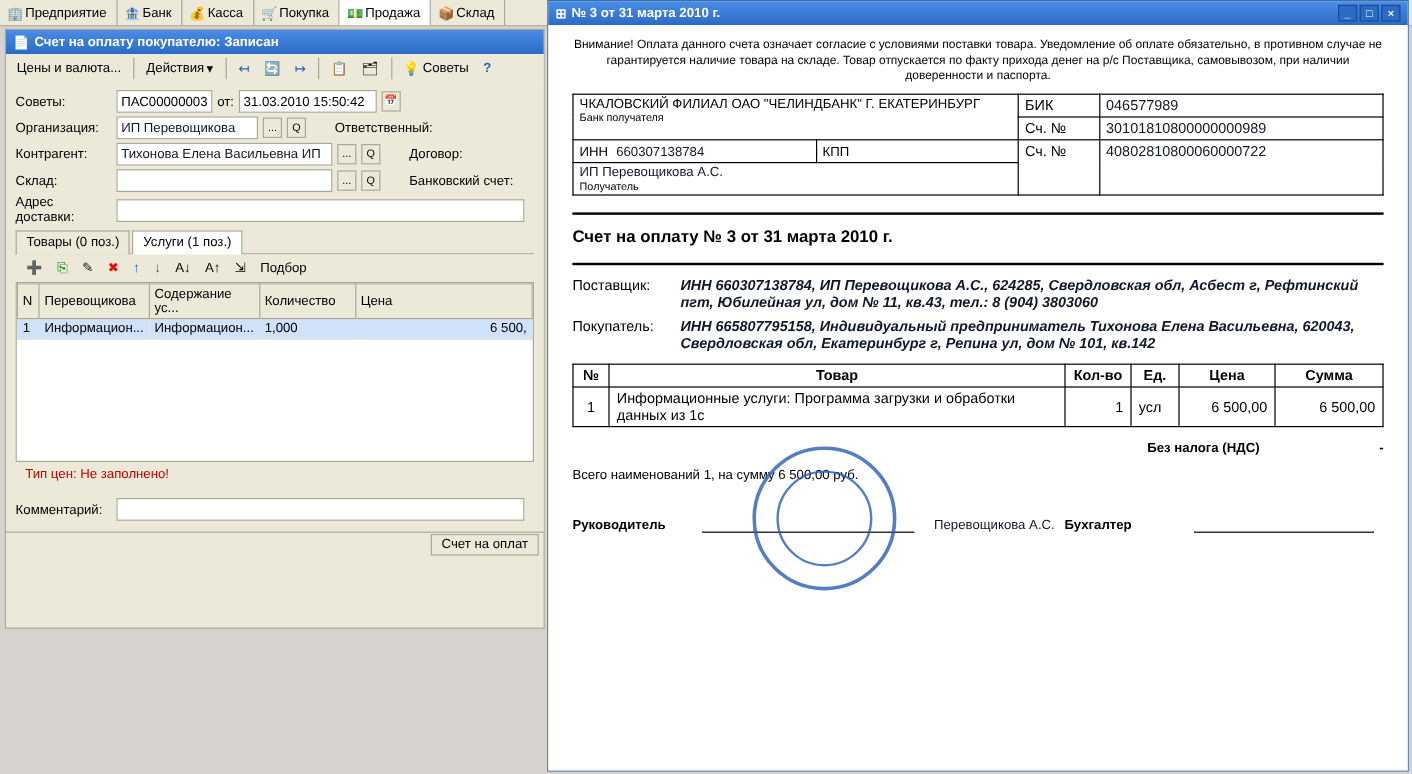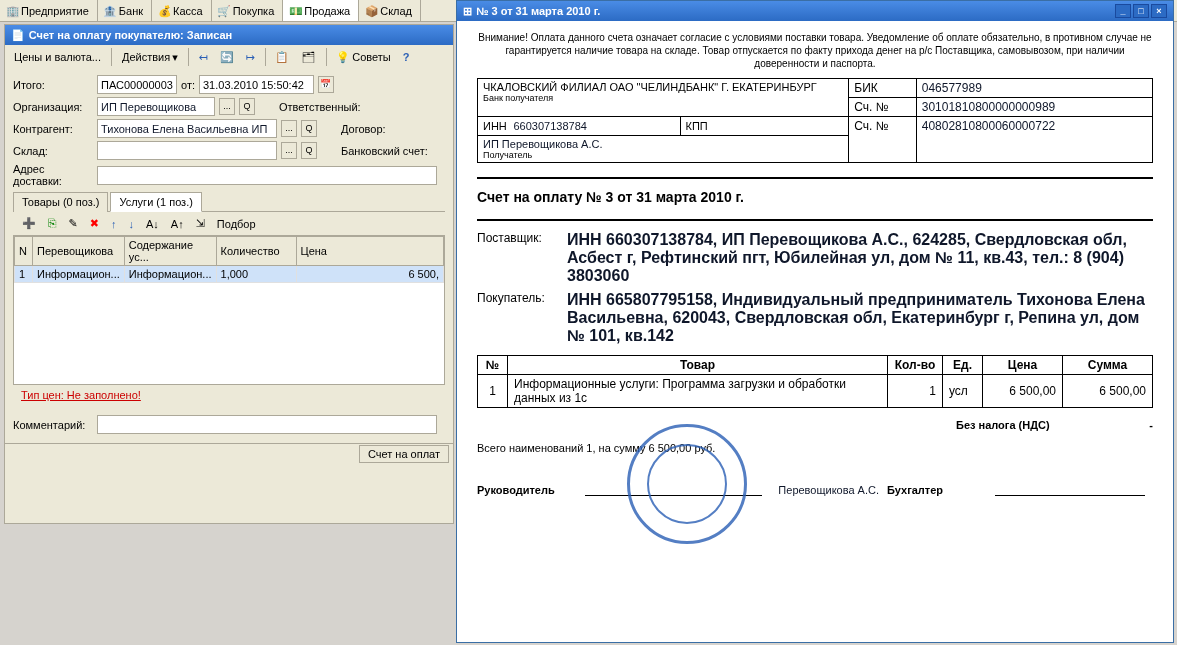--- a/index.html
+++ b/index.html
@@ -21,35 +21,35 @@
   .btn-dots { width: 16px; height: 17px; border: 1px solid #aca899; background: #ece9d8; font-size: 9px; text-align: center; line-height: 14px; cursor: default; }
   .tabs2 { display: flex; border-bottom: 1px solid #aca899; margin-top: 4px; }
   .tab2 { padding: 3px 8px; background: #ece9d8; border: 1px solid #aca899; border-bottom: none; margin-right: 2px; position: relative; bottom: -1px; cursor: default; }
   .tab2.active { background: #fff; border-bottom: 1px solid #fff; }
   .grid-tb { display: flex; gap: 2px; padding: 2px 4px; background: #ece9d8; }
   .grid { border: 1px solid #aca899; background: #fff; height: 150px; overflow: auto; }
   .grid table { width: 100%; border-collapse: collapse; }
   .grid th { background: #ece9d8; border: 1px solid #aca899; padding: 2px 4px; text-align: left; font-weight: normal; }
   .grid td { border: 1px solid #e0e0e0; padding: 2px 4px; }
   .grid tr.sel td { background: #cfe2f9; }
-  .status-red { color: #c00; padding: 4px 8px; text-decoration: underline; }
+  .status-red { color: #c00; padding: 4px 8px; }
   .footer-btn { padding: 4px; border-top: 1px solid #aca899; text-align: right; }
   .f-btn { padding: 2px 8px; border: 1px solid #aca899; background: #ece9d8; cursor: default; }
 
   .win-right { left: 456px; top: 0; width: 718px; height: 643px; }
   .doc { background: #fff; padding: 10px 20px; overflow: auto; height: calc(100% - 20px); font-size: 12px; }
   .disclaimer { text-align: center; font-size: 10px; margin-bottom: 8px; line-height: 1.3; }
   .bank-box { border: 1px solid #000; border-collapse: collapse; width: 100%; margin-bottom: 12px; }
   .bank-box td { border: 1px solid #000; padding: 2px 5px; vertical-align: top; font-size: 12px; }
   .bank-label { font-size: 9px; }
   .doc-title { font-size: 14px; font-weight: bold; margin: 14px 0 14px 0; border-top: 2px solid #000; padding-top: 10px; }
   .doc-sep { border-top: 2px solid #000; margin: 10px 0; }
   .party-row { display: flex; margin-bottom: 6px; }
   .party-lbl { width: 90px; font-size: 12px; }
-  .party-val { flex: 1; font-size: 16px; font-weight: bold; }
+  .party-val { flex: 1; font-size: 12px; font-weight: bold; font-style: italic; }
   .items-tbl { width: 100%; border-collapse: collapse; margin: 10px 0; }
   .items-tbl th, .items-tbl td { border: 1px solid #000; padding: 2px 6px; font-size: 12px; }
   .items-tbl th { font-weight: bold; text-align: center; }
   .items-tbl td.num { text-align: right; }
   .items-tbl td.ctr { text-align: center; }
   .totals { text-align: right; font-weight: bold; font-size: 12px; margin: 4px 0; }
   .totals .lbl { display: inline-block; width: 520px; }
   .totals .val { display: inline-block; width: 100px; }
   .amount-text { font-weight: bold; border-bottom: 2px solid #000; padding-bottom: 6px; margin-bottom: 20px; }
   .sign-row { display: flex; align-items: flex-end; margin-top: 30px; position: relative; }
@@ -109,21 +109,21 @@
     <span class="tb-btn">🗂</span>
     <span class="tb-sep"></span>
     <span class="tb-btn">
         <span>💡</span>
         <span>Советы</span>
       </span>
     <span class="tb-btn" style="color:#2a5fb5;font-weight:bold">?</span>
   </div>
   <div class="form-area">
     <div class="form-row">
-      <span class="form-label">Итого:</span>
+      <span class="form-label">Советы:</span>
       <input class="form-input" style="width: 80px; text-align: center;" value="ПАС00000003">
       <span>от:</span>
       <input class="form-input" style="width: 115px;" value="31.03.2010 15:50:42">
       <span class="btn-dots">📅</span>
     </div>
     <div class="form-row">
       <span class="form-label">Организация:</span>
       <input class="form-input blur" style="width: 118px;" value="ИП Перевощикова">
       <span class="btn-dots">...</span>
       <span class="btn-dots">Q</span>

